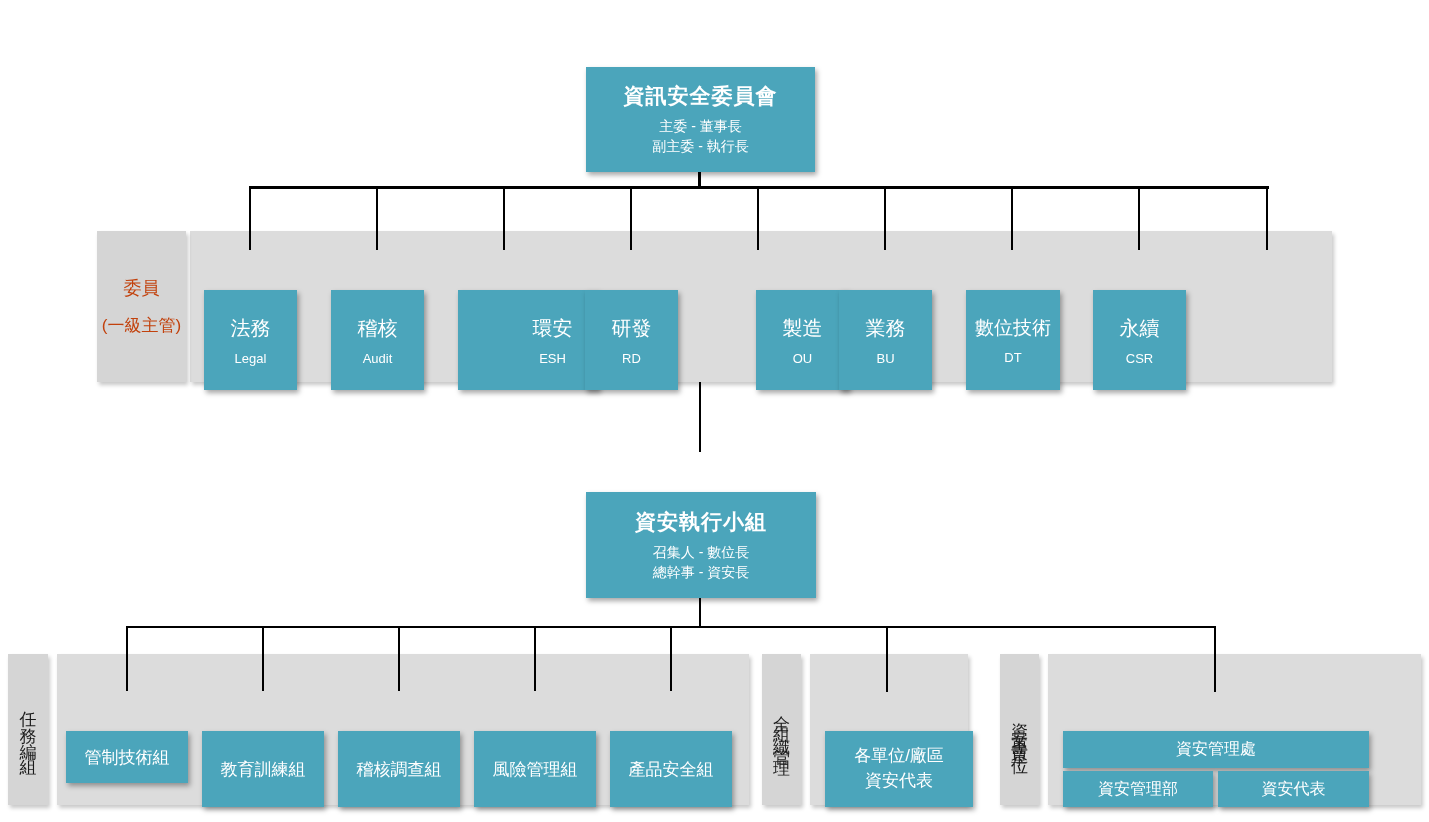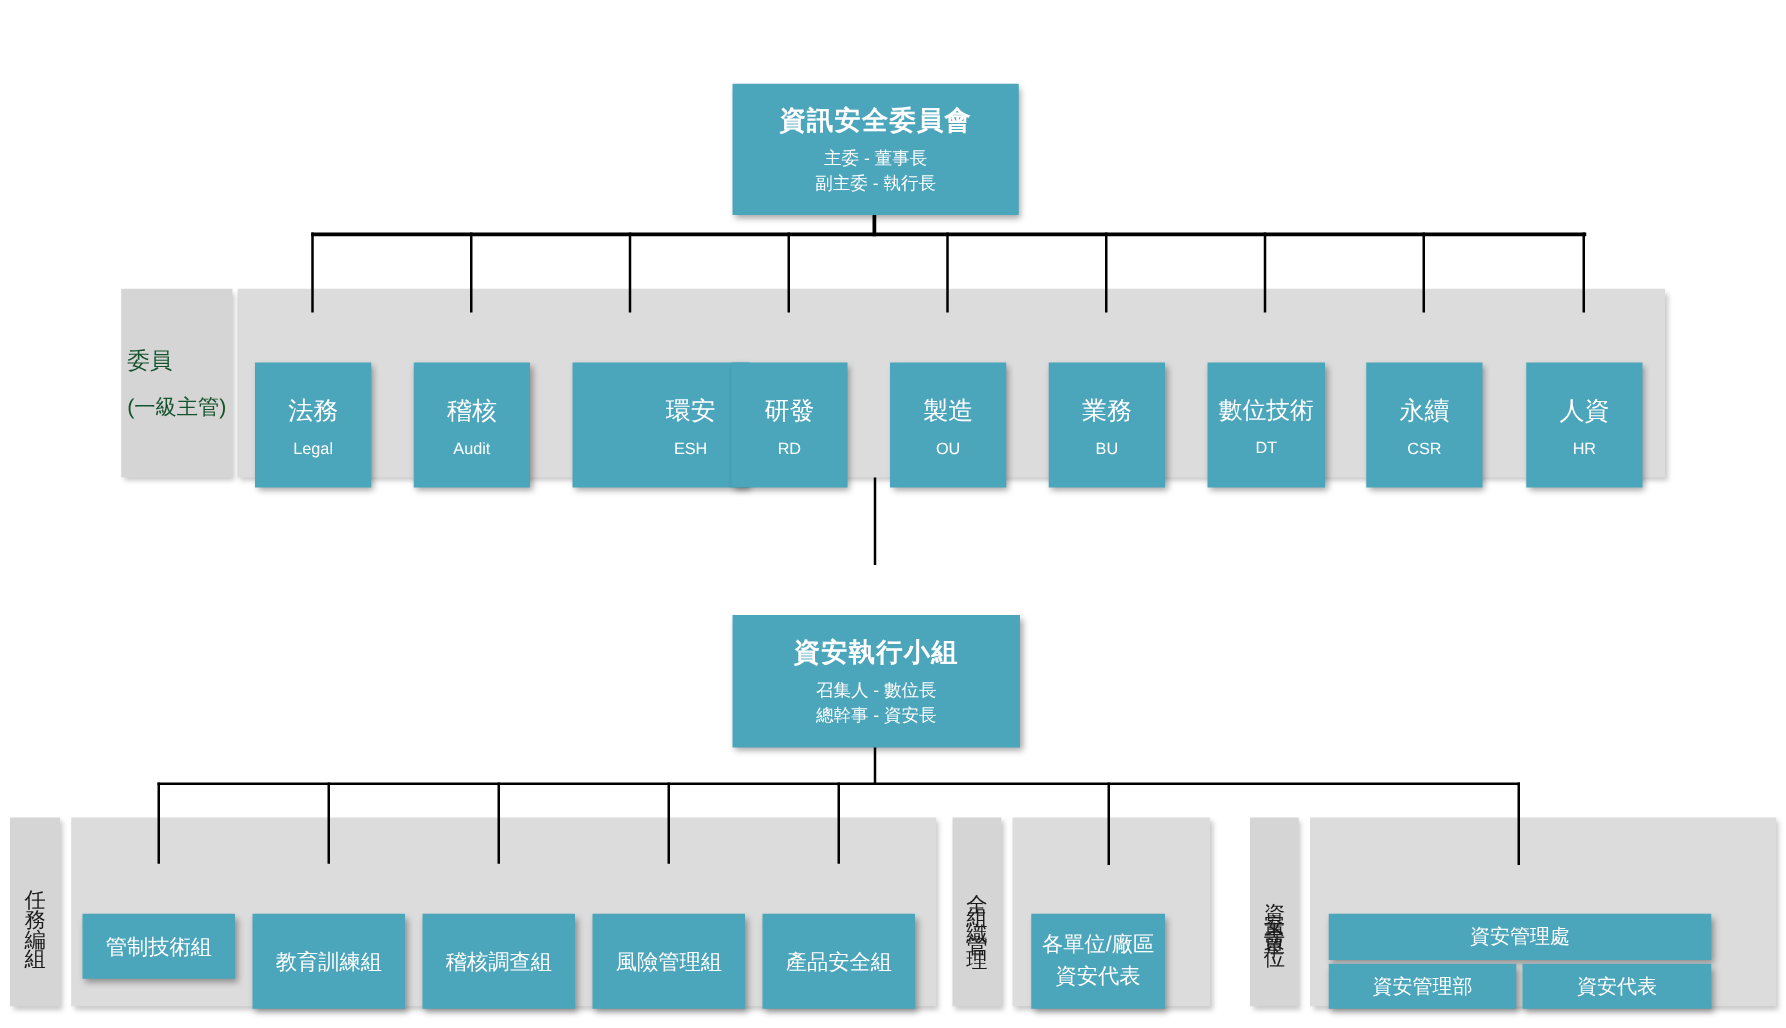--- a/index.html
+++ b/index.html
@@ -50,21 +50,21 @@
     color:#1a1a1a;
     white-space:nowrap;
   }
   .vspace-4 { letter-spacing:16px; }
   .vspace-5 { letter-spacing:11px; }
   .vspace-6 { letter-spacing:7px; }
   .hlabel {
     position:absolute;
     display:flex; flex-direction:column;
     align-items:center; justify-content:center;
-    color:#14532d; text-align:left;
+    color:#c2410c; text-align:center;
     z-index:2;
   }
   .hlabel .l1 { font-size:18px; margin-bottom:14px; }
   .hlabel .l2 { font-size:17px; white-space:nowrap; }
   
   .line { position:absolute; background:#000000; z-index:2; }
 </style>
 </head>
 <body>
 
@@ -105,39 +105,35 @@
     <div class="member-abbr">Audit</div>
   </div>
   <div class="node" style="left:458px; top:250px; width:93px; height:100px;padding-left:48px;">
     <div class="member-title">環安</div>
     <div class="member-abbr">ESH</div>
   </div>
   <div class="node" style="left:585px; top:250px; width:93px; height:100px;">
     <div class="member-title">研發</div>
     <div class="member-abbr">RD</div>
   </div>
-  <div class="node" style="left:712px; top:250px; width:93px; height:100px;">
+  <div class="node" style="left:756px; top:250px; width:93px; height:100px;">
     <div class="member-title">製造</div>
     <div class="member-abbr">OU</div>
   </div>
   <div class="node" style="left:839px; top:250px; width:93px; height:100px;">
     <div class="member-title">業務</div>
     <div class="member-abbr">BU</div>
   </div>
   <div class="node" style="left:966px; top:250px; width:94px; height:100px;">
     <div class="member-title" style="font-size:19px;">數位技術</div>
     <div class="member-abbr">DT</div>
   </div>
   <div class="node" style="left:1093px; top:250px; width:93px; height:100px;text-align:center;">
     <div class="member-title">永續</div>
     <div class="member-abbr">CSR</div>
-  </div>
-  <div class="node" style="left:1221px; top:250px; width:93px; height:100px;">
-    <div class="member-title">人資</div>
-    <div class="member-abbr">HR</div>
   </div>
 
   <div class="line" style="left:699px; top:382px; width:2px; height:70px;"></div>
 
   <div class="node" style="left:586px; top:452px; width:230px; height:106px;">
     <div class="node-title-lg">資安執行小組</div>
     <div class="node-sub">召集人 - 數位長</div>
     <div class="node-sub">總幹事 - 資安長</div>
   </div>
 
@@ -169,21 +165,21 @@
     <div class="task-label">風險管理組</div>
   </div>
   <div class="node" style="left:610px; top:691px; width:122px; height:76px;">
     <div class="task-label">產品安全組</div>
   </div>
 
   <div class="vstrip" style="left:762px; top:654px; width:39px; height:151px;">
     <div class="vtext vspace-5">全組織管理</div>
   </div>
   <div class="band" style="left:810px; top:654px; width:158px; height:151px;"></div>
-  <div class="node" style="left:825px; top:691px; width:107px; height:76px;">
+  <div class="node" style="left:825px; top:691px; width:148px; height:76px;">
     <div class="rep-label">
       <div>各單位/廠區</div>
       <div>資安代表</div>
     </div>
   </div>
 
   <div class="vstrip" style="left:1000px; top:654px; width:39px; height:151px;">
     <div class="vtext vspace-6">資安專責單位</div>
   </div>
   <div class="band" style="left:1048px; top:654px; width:373px; height:151px;"></div>

